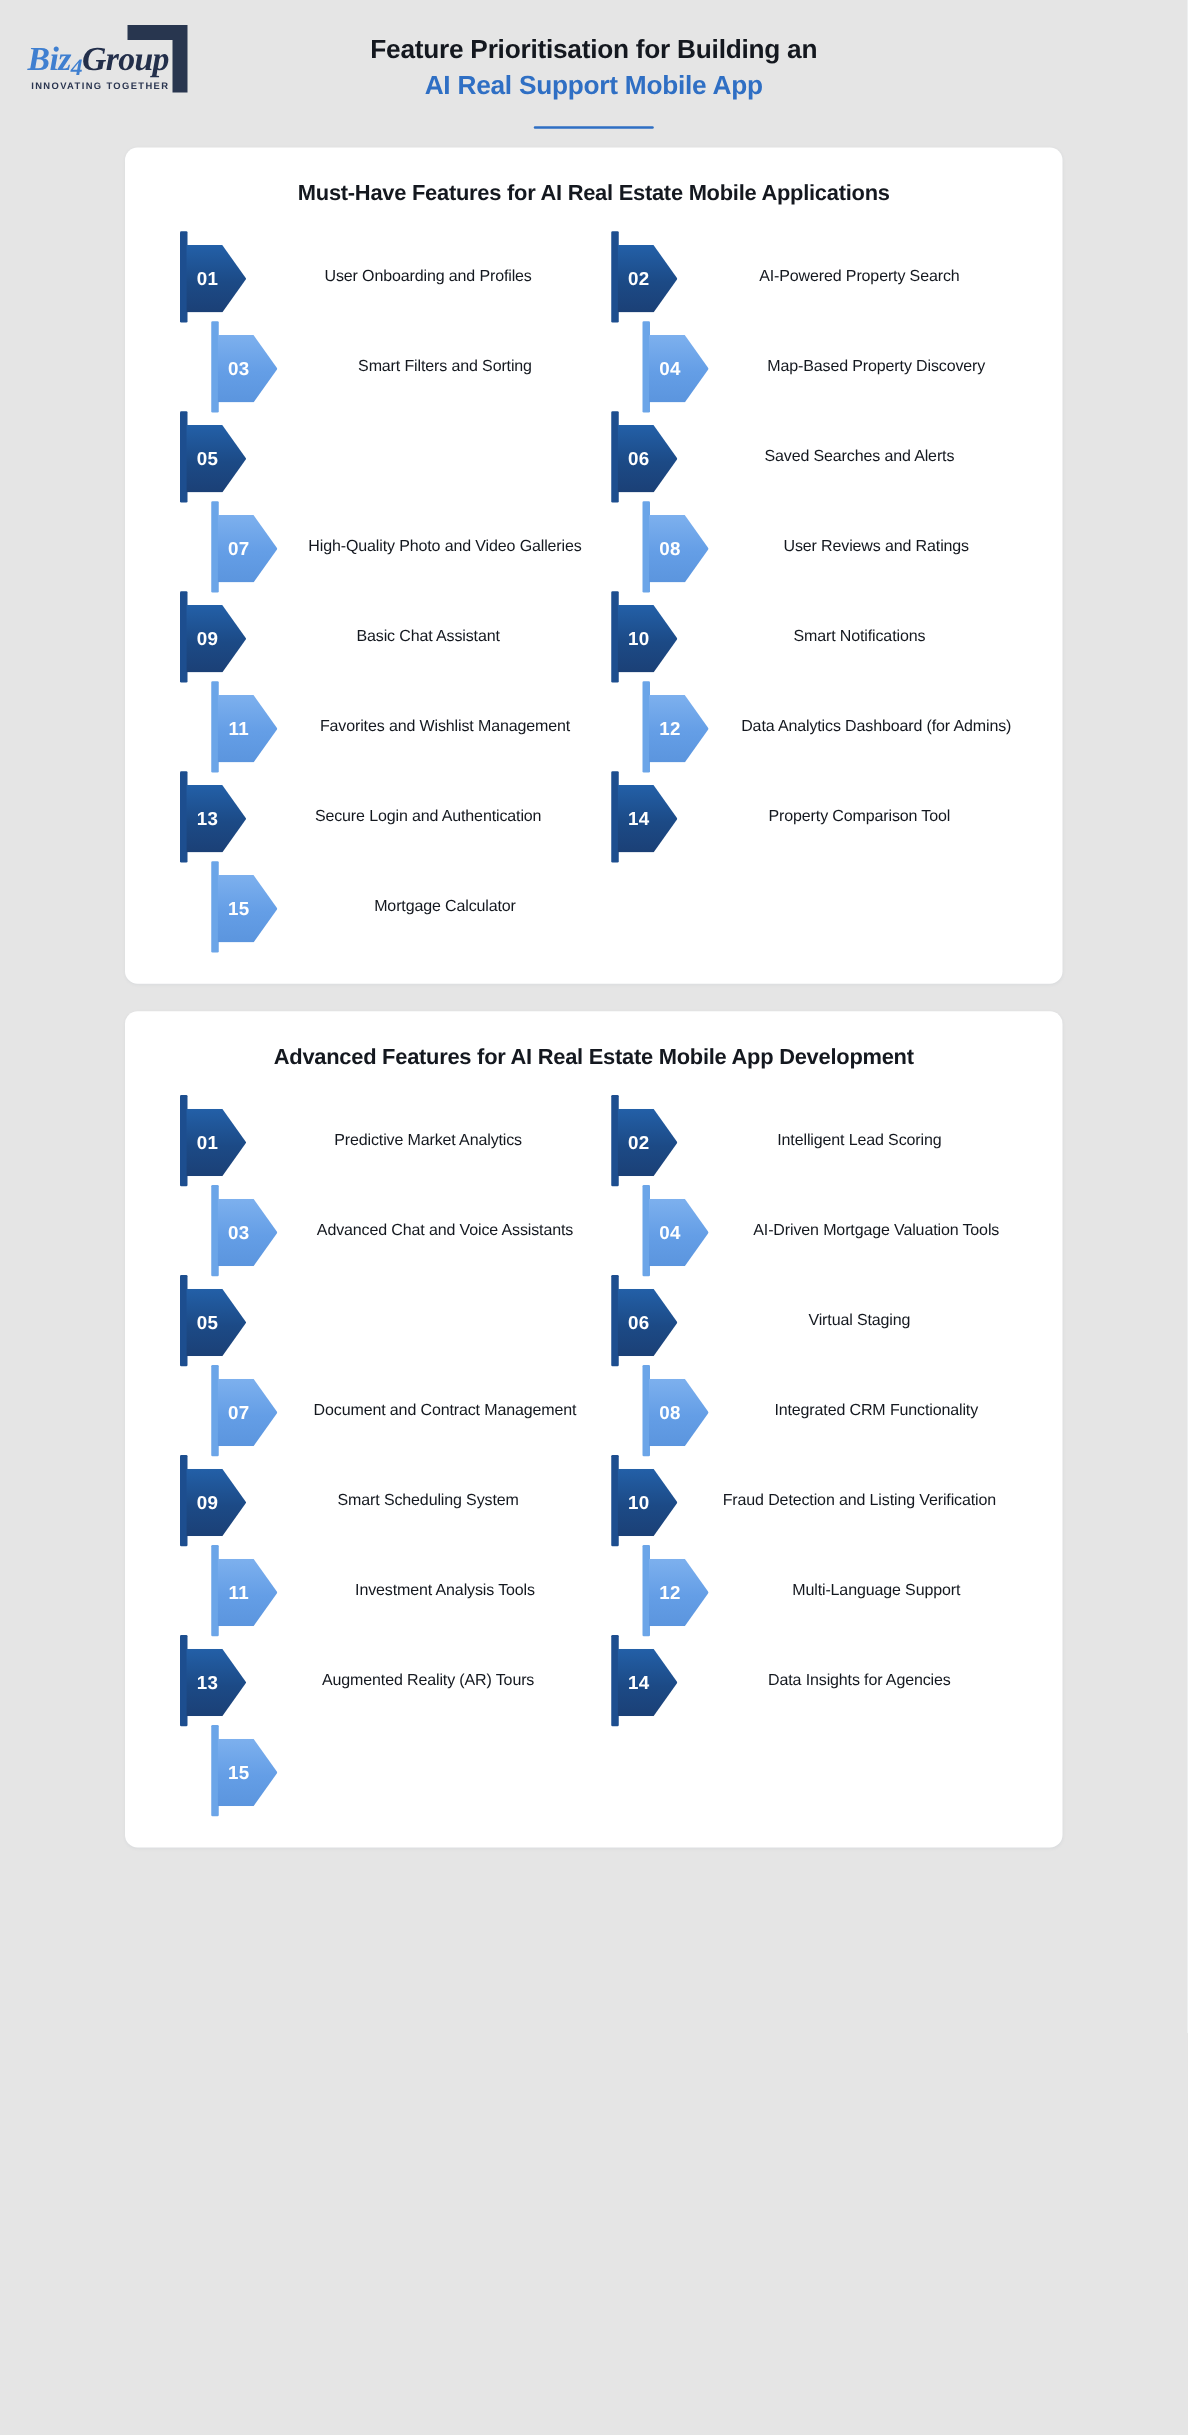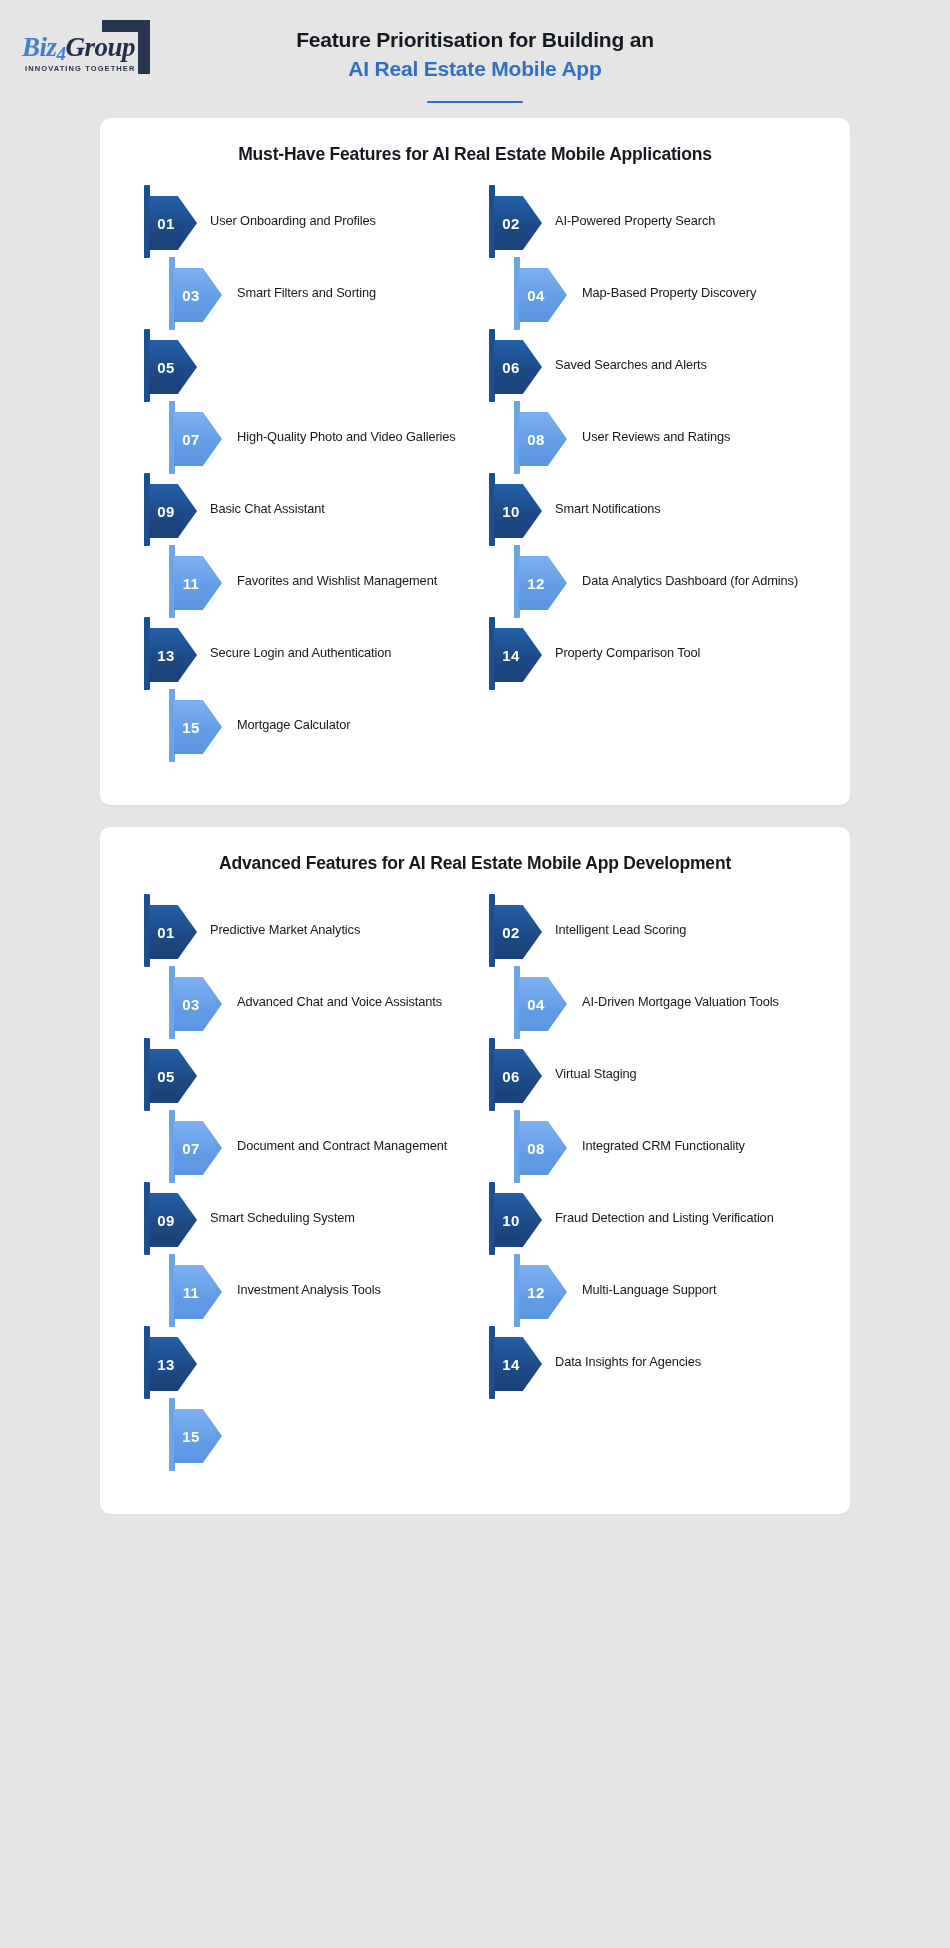--- a/index.html
+++ b/index.html
@@ -101,21 +101,21 @@
   
   .card {
     position: relative;
     margin: 0 auto;
     width: 750px;
     background: #ffffff;
     border-radius: 10px;
     box-shadow: 0 1px 3px rgba(25,50,90,0.05);
   }
   .card + .card { margin-top: 22px; }
-  .card-pad { padding: 26px 30px 44px 30px; }
+  .card-pad { padding: 26px 30px 26px 30px; }
 
   .section-title {
     text-align: center;
     font-size: 17.5px;
     font-weight: 700;
     color: #14181f;
     letter-spacing: -0.2px;
     margin-bottom: 20px;
   }
 
@@ -129,20 +129,21 @@
     width: 50%;
     padding-left: 14px;
   }
 
   
   .item {
     position: relative;
     display: flex;
     align-items: flex-start;
     min-height: 72px;
+    text-align: center;
   }
   .item.light { padding-left: 25px; }
 
   
   .flag {
     position: relative;
     width: 54px;
     flex: 0 0 54px;
     align-self: stretch;
   }
@@ -216,21 +217,21 @@
         <path d="M8 2 H56 V56 H44 V14 H8 Z" fill="#28364f"></path>
       </svg>
       <div class="logo-text">
         <span class="biz">Biz</span><span class="four">4</span><span class="group">Group</span>
       </div>
       <div class="logo-tag">INNOVATING TOGETHER</div>
     </div>
 
     <div class="title-block">
       <div class="title-line1">Feature Prioritisation for Building an</div>
-      <div class="title-line2">AI Real Estate Mobile App</div>
+      <div class="title-line2">AI Real Support Mobile App</div>
       <div class="title-rule"></div>
     </div>
 
   </div>
 
   <div id="cards">
       <div class="card">
         <div class="card-pad">
           <div class="section-title">Must-Have Features for AI Real Estate Mobile Applications</div>
           <div class="cols">
@@ -455,20 +456,21 @@
                 <div class="label">Investment Analysis Tools</div>
               </div>
               <div class="item dark">
                 <div class="flag">
                   <div class="staff"></div>
                   <div class="pennant">
                     <div class="shape"></div>
                     <div class="num">13</div>
                   </div>
                 </div>
+                <div class="label">Augmented Reality (AR) Tours</div>
               </div>
               <div class="item light">
                 <div class="flag">
                   <div class="staff"></div>
                   <div class="pennant">
                     <div class="shape"></div>
                     <div class="num">15</div>
                   </div>
                 </div>
               </div>

